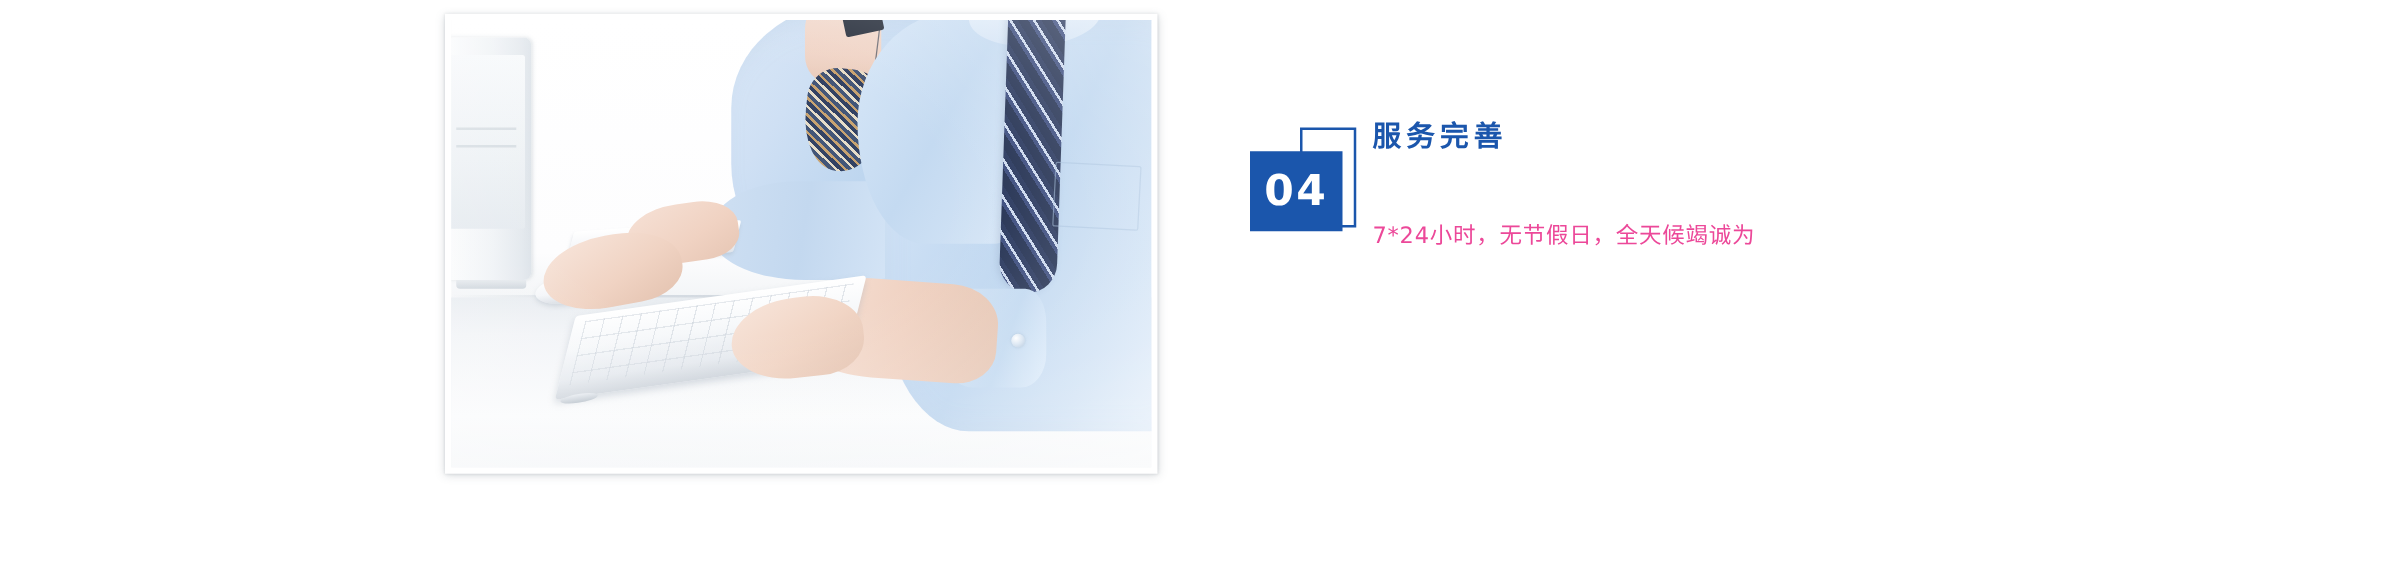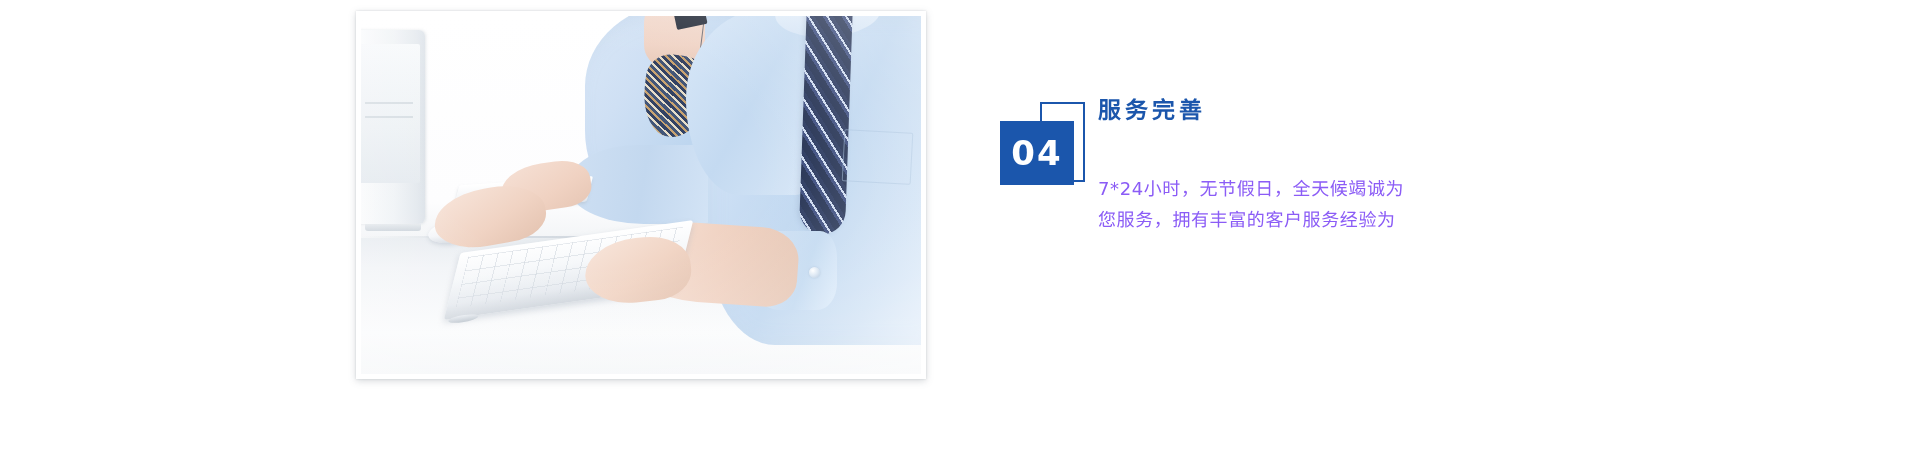--- a/index.html
+++ b/index.html
@@ -399,21 +399,21 @@
     letter-spacing: 4px;
     line-height: 1.25;
     white-space: nowrap;
   }
 
   .desc {
     position: absolute;
     left: 98px;
     top: 77px;
     width: 420px;
-    color: #8b5cf6;
+    color: #ec4899;
     font-size: 18px;
     line-height: 31px;
     letter-spacing: 0.6px;
     font-weight: 400;
   }
   .desc-line { display: block; white-space: nowrap; }
 </style>
 </head>
 <body>
 
@@ -468,17 +468,16 @@
     <div class="badge">
       <div class="outline"></div>
       <div class="square"></div>
       <div class="num">04</div>
     </div>
 
     <div class="title">服务完善</div>
 
     <div class="desc">
       <span class="desc-line">7*24小时，无节假日，全天候竭诚为</span>
-      <span class="desc-line">您服务，拥有丰富的客户服务经验为</span>
     </div>
 
   </div>
 </div>
 
 </body></html>

